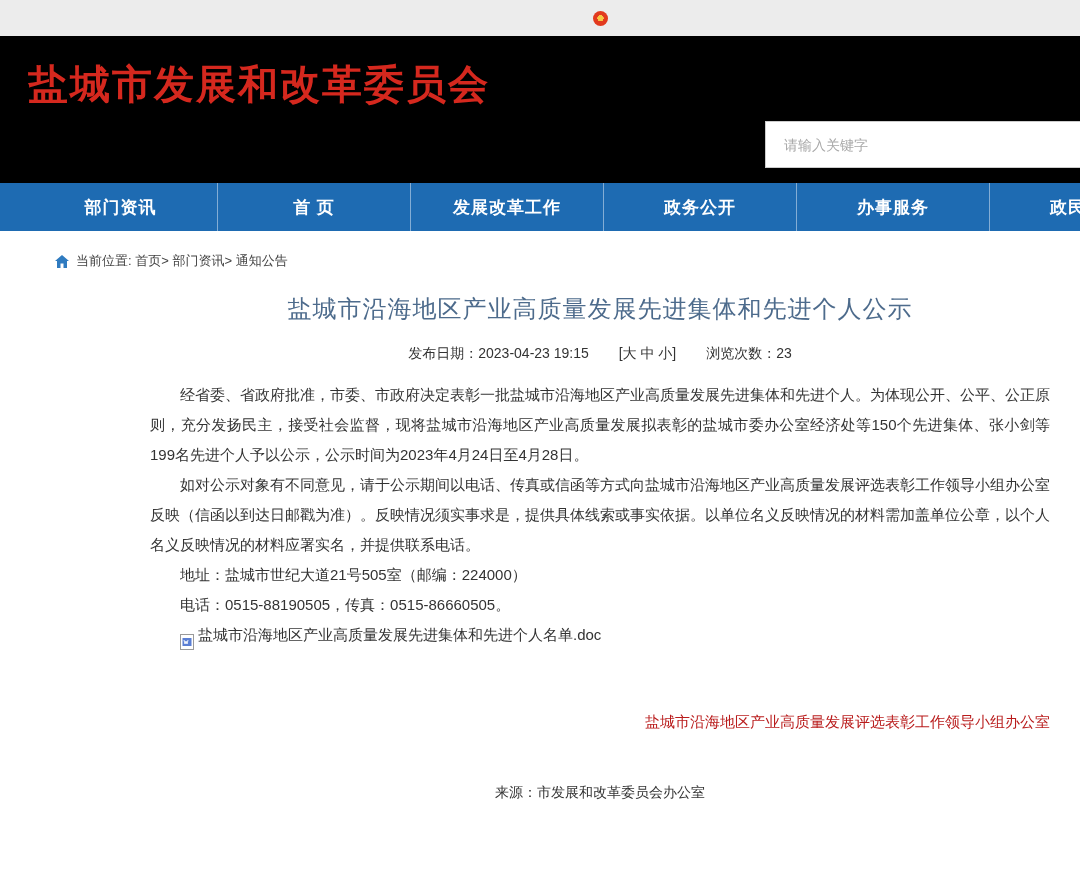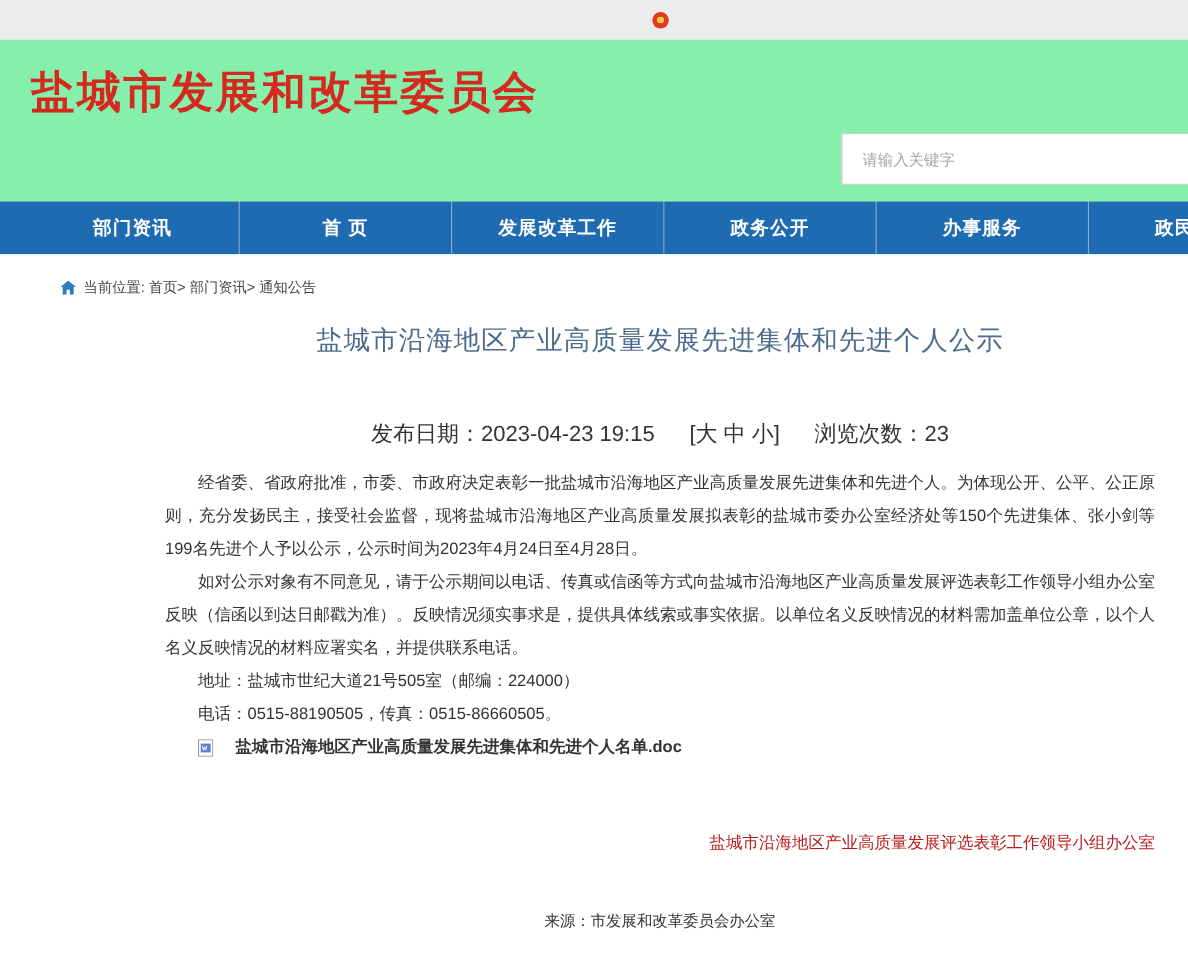--- a/index.html
+++ b/index.html
@@ -16,21 +16,21 @@
     width: 1200px; height: 100%;
     display: flex; align-items: center; justify-content: center; gap: 7px;
     color: #7a7a7a; font-size: 12.5px;
   }
   .emblem-icon {
     width: 15px; height: 15px; border-radius: 50%;
     background: radial-gradient(circle at 50% 48%, #f6c844 0 28%, #e23a1e 30% 100%);
     flex: 0 0 auto;
   }
   
-  .header { height: 147px; background: #86efac; position: relative; }
+  .header { height: 147px; background: #000000; position: relative; }
   .logo { position: absolute; left: 28px; top: 26px; }
   .site-name {
     color: #d5281e; font-size: 40px; font-weight: bold; letter-spacing: 2px;
     line-height: 1.1; white-space: nowrap;
   }
   .site-name-en {
     color: #d5281e; font-size: 13.5px; font-weight: bold; letter-spacing: 2px;
     margin-top: 12px; white-space: nowrap;
   }
   .search-box {
@@ -58,33 +58,32 @@
     font-size: 13px; color: #444;
   }
   .home-icon { width: 14px; height: 13px; flex: 0 0 auto; display: inline-flex; }
   
   .article { width: 900px; margin-left: 150px; }
   .article-title {
     text-align: center; font-size: 24px; font-weight: normal;
     color: #4d6b8c; letter-spacing: 1px;
     margin: 23px 0 0 0;
   }
-  .article-meta { text-align: center; font-size: 20px; color: #333; margin-top: 56px; }
+  .article-meta { text-align: center; font-size: 14px; color: #333; margin-top: 20px; }
   .article-meta .meta-part { margin: 0 13px; }
   .font-size-control { cursor: pointer; }
   .article-body {
     margin-top: 17px; font-size: 15px; line-height: 30px;
     color: #333; text-align: justify;
   }
   .article-body p { margin: 0; text-indent: 2em; }
   .attachment-row {
     margin-top: 0; text-indent: 0; padding-left: 2em;
-    display: flex; align-items: center; gap: 20px; line-height: 30px;
+    display: flex; align-items: flex-end; gap: 4px; line-height: 30px;
     cursor: pointer;
-    font-weight: bold;
   }
   .doc-icon { width: 14px; height: 16px; flex: 0 0 auto; display: inline-flex; }
   
   .signature { text-align: right; margin-top: 57px; font-size: 15px; color: #b91c1c; }
   .signature-inner { display: inline-block; text-align: center; line-height: 30px; }
   .signature-org { white-space: nowrap; }
   
   .source { text-align: center; margin-top: 47px; font-size: 14px; color: #333; }
 </style>
 </head>

